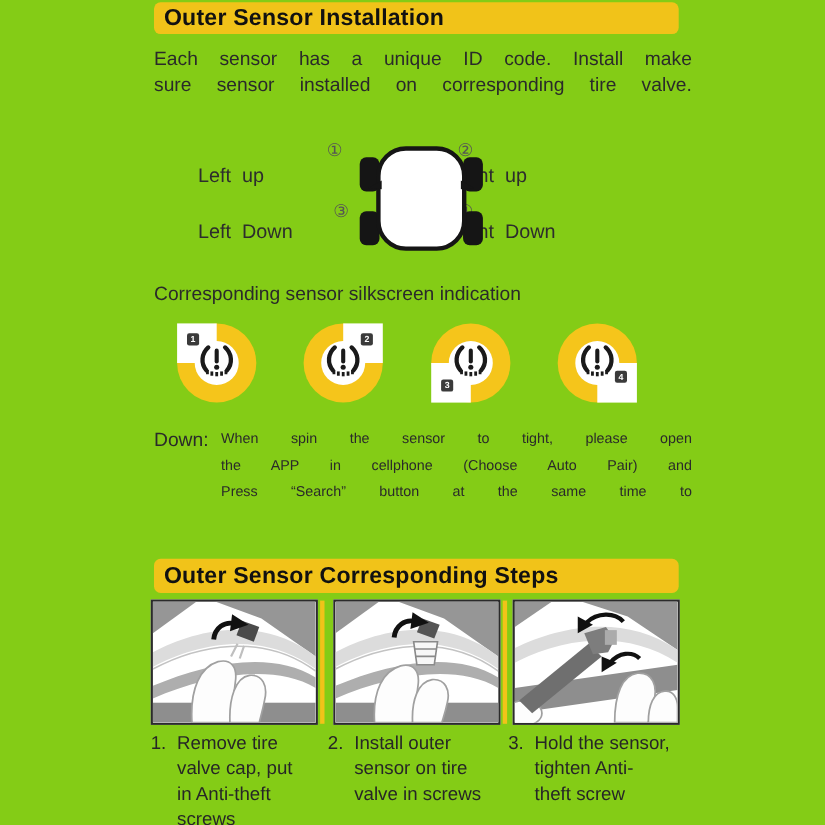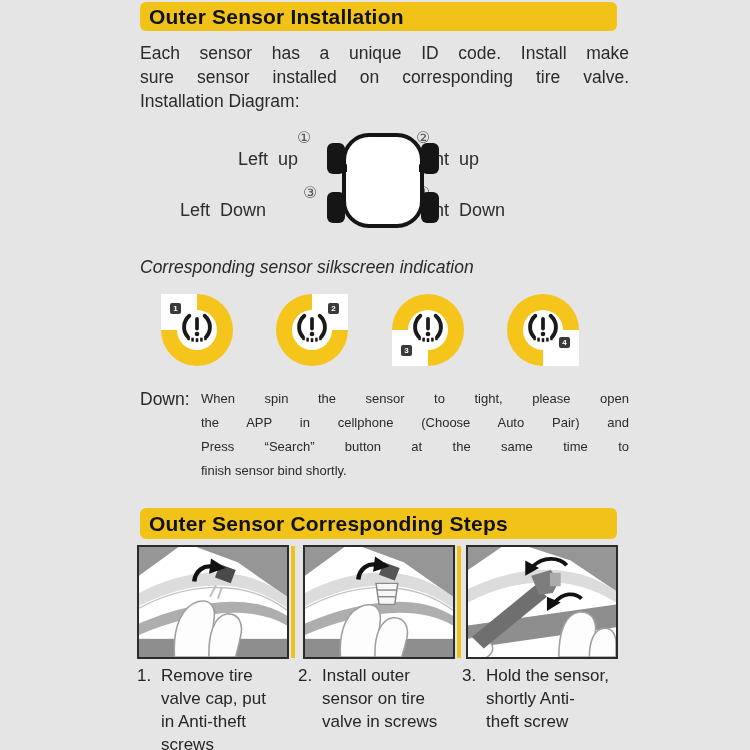--- a/index.html
+++ b/index.html
@@ -1,17 +1,17 @@
 <!DOCTYPE html>
 <html><head>
 <meta charset="utf-8">
 <style>
   html,body{margin:0;padding:0;background:#fff;}
   #page{
-    position:relative;width:750px;height:750px;background:#e5e5e5;overflow:hidden;
+    position:relative;width:750px;height:750px;background:#84cc16;overflow:hidden;
     font-family:"Liberation Sans","DejaVu Sans",sans-serif;color:#2a2a2a;
   }
   .abs{position:absolute;}
   .pre{white-space:pre-line;}
   .just{text-align:justify;text-align-last:justify;}
 
   
   .banner{
     left:140px;width:477px;background:#F1C319;border-radius:6px;
     font-weight:bold;font-size:21px;color:#111;padding-left:9px;box-sizing:border-box;
@@ -22,28 +22,28 @@
 
   
   #intro{left:140px;top:41px;width:489px;font-size:17.5px;line-height:24px;}
   #diagram-label{left:140px;top:89px;font-size:17.5px;line-height:24px;}
 
   
   .circnum{font-size:16px;color:#555;line-height:18px;}
   .poslabel{font-size:18px;color:#2d2d2d;word-spacing:5px;line-height:20px;}
   #n1{left:297px;top:129px;} #n2{left:416px;top:129px;}
   #n3{left:303px;top:184px;} #n4{left:416px;top:184px;}
-  #l1{left:192px;top:149px;width:152px;text-align:center;}
+  #l1{left:180px;top:149px;width:152px;text-align:left;}
   #l2{left:407px;top:149px;}
   #l3{left:180px;top:200px;width:152px;text-align:left;}
   #l4{left:407px;top:200px;}
   #car{left:322px;top:131px;width:122px;height:98px;}
 
   
-  #silk-head{left:140px;top:257px;font-size:17.5px;font-style:italic;}
+  #silk-head{left:140px;top:257px;font-size:17.5px;}
   .sensor{width:72px;height:72px;border-radius:50%;background:#F5C51B;position:absolute;top:294px;}
   .sensor .notch{position:absolute;width:36px;height:36px;background:#fff;}
   .notch-tl .notch{left:0;top:0;}
   .notch-tr .notch{right:0;top:0;}
   .notch-bl .notch{left:0;bottom:0;}
   .notch-br .notch{right:0;bottom:0;}
   .sensor .center{position:absolute;left:16px;top:16px;width:40px;height:40px;border-radius:50%;background:#fff;}
   .sensor .tpms-svg{position:absolute;left:19px;top:18px;width:34px;height:34px;}
   .sensor .badge{
     position:absolute;width:11px;height:11px;background:#3a3a3a;border-radius:2px;
@@ -93,21 +93,20 @@
 </svg>
 
 <div id="page">
 
   <div id="banner1" class="abs banner">
     <span>Outer Sensor Installation</span>
   </div>
 
   <div id="intro" class="abs pre just">Each sensor has a unique ID code. Install make
 sure sensor installed on corresponding tire valve.</div>
-  <div id="diagram-label" class="abs">Installation Diagram:</div>
 
   <div id="n1" class="abs circnum">①</div>
   <div id="n2" class="abs circnum">②</div>
   <div id="n3" class="abs circnum">③</div>
   <div id="n4" class="abs circnum">④</div>
   <div id="l1" class="abs poslabel">Left up</div>
   <div id="l2" class="abs poslabel">Right up</div>
   <div id="l3" class="abs poslabel">Left Down</div>
   <div id="l4" class="abs poslabel">Right Down</div>
 
@@ -154,21 +153,20 @@
         <use href="#tpms"></use>
       </svg>
     <div class="badge">4</div>
   </div>
 
   <div id="note-prefix" class="abs">Down:</div>
   <div id="note-body" class="abs">
     <div class="pre just">When spin the sensor to tight, please open
 the APP in cellphone (Choose Auto Pair) and
 Press “Search” button at the same time to</div>
-    <div>finish sensor bind shortly.</div>
   </div>
 
   <div id="banner2" class="abs banner">
     <span>Outer Sensor Corresponding Steps</span>
   </div>
 
   <div id="img1" class="abs step-img">
     <svg viewBox="0 0 150 115" preserveAspectRatio="none">
       <rect width="150" height="115" fill="#fff"></rect>
       <polygon points="0,0 40,0 0,30" fill="#969696"></polygon>
@@ -246,17 +244,17 @@
   </div>
   <div id="cap2" class="abs caption">
     <span class="num">2.</span>
     <span class="pre">Install outer
 sensor on tire
 valve in screws</span>
   </div>
   <div id="cap3" class="abs caption">
     <span class="num">3.</span>
     <span class="pre">Hold the sensor,
-shortly Anti-
+tighten Anti-
 theft screw</span>
   </div>
 
 </div>
 
 </body></html>

